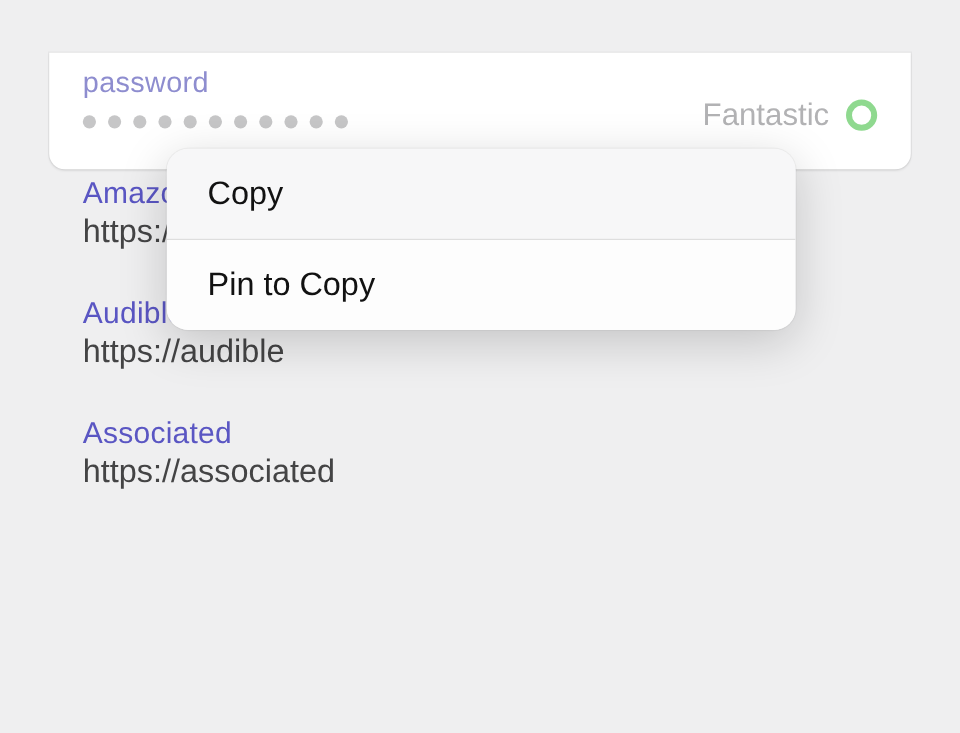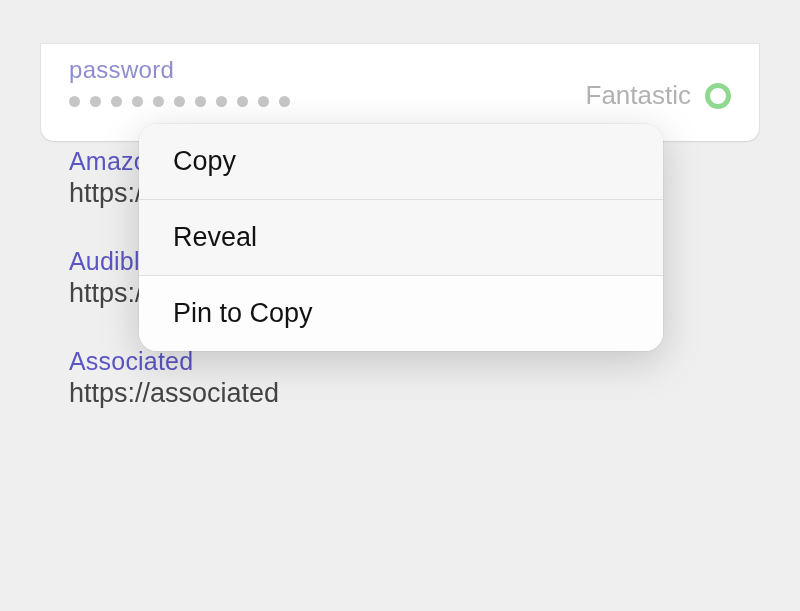--- a/index.html
+++ b/index.html
@@ -156,15 +156,14 @@
     <div class="list-url">https://audible</div>
   </div>
   <div class="list-item">
     <div class="list-title">Associated</div>
     <div class="list-url">https://associated</div>
   </div>
 </div>
 
 <div class="popup">
   <div class="popup-item">Copy</div>
-  <div class="popup-item">Reveal</div>
   <div class="popup-item highlight">Pin to Copy</div>
 </div>
 
 </body></html>

